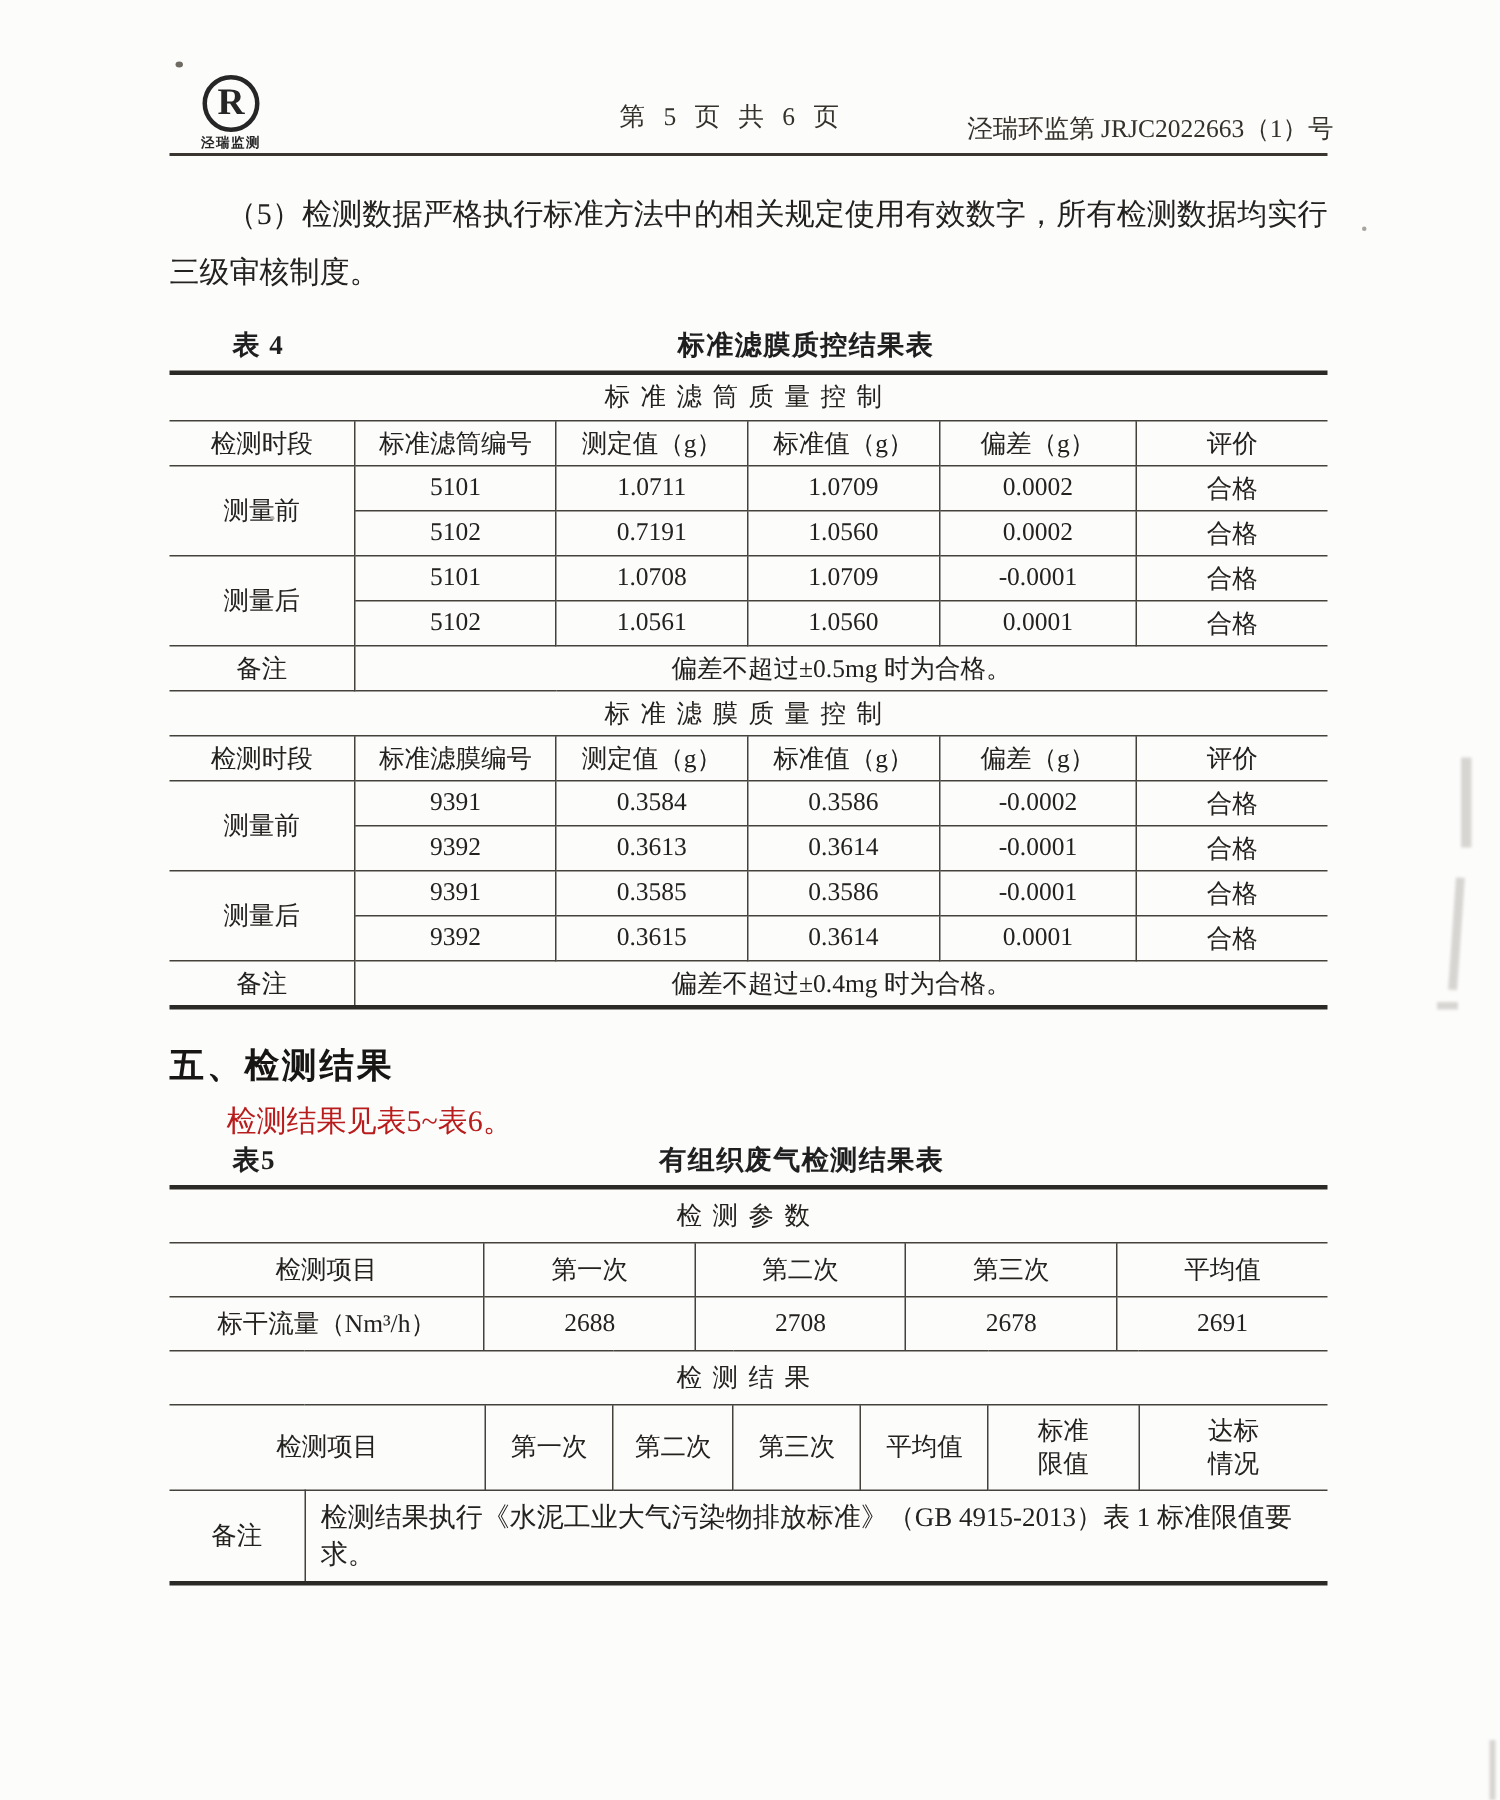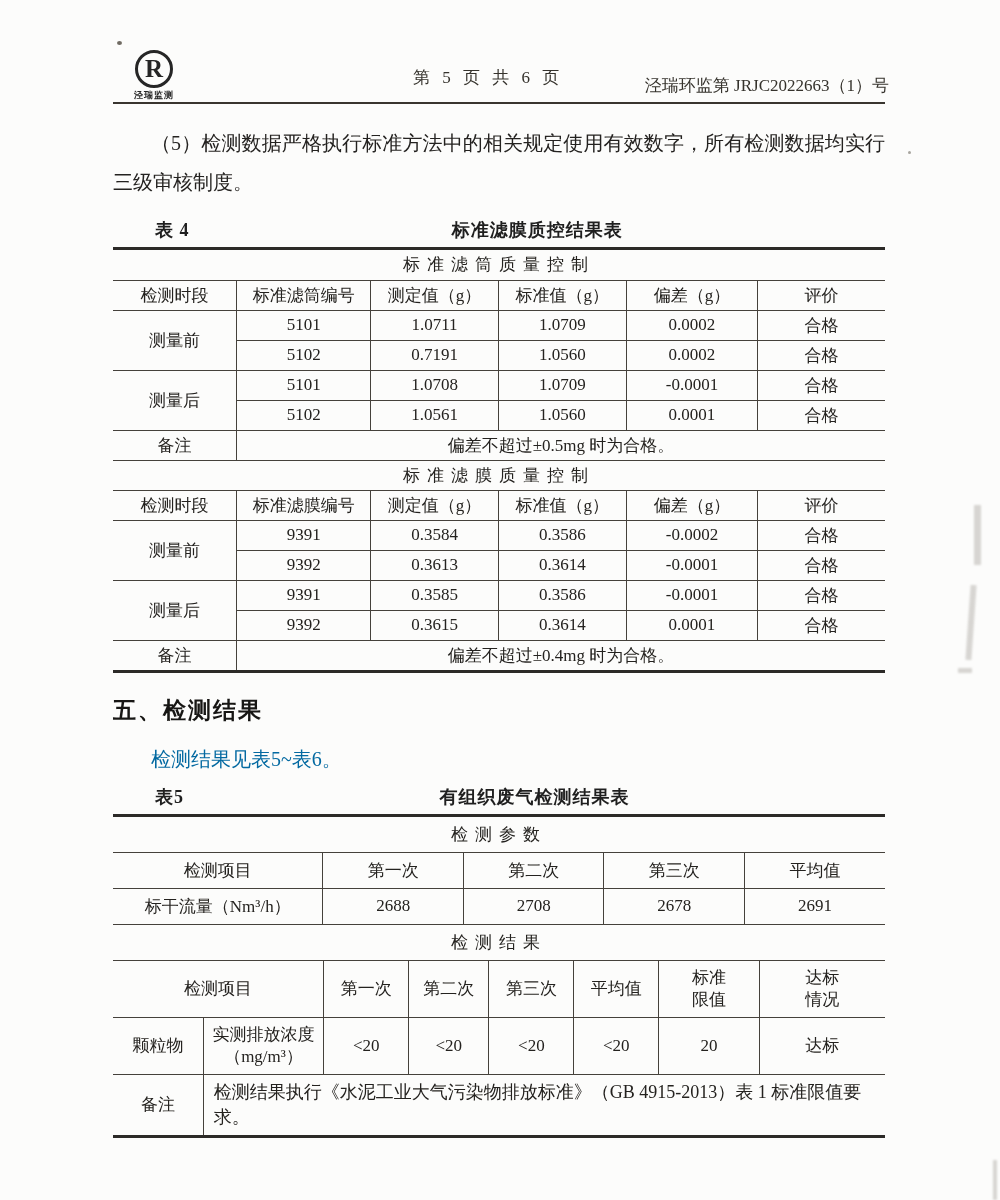--- a/index.html
+++ b/index.html
@@ -25,21 +25,21 @@
   .logo-caption { font-size:9px; font-weight:bold; letter-spacing:1px; color:#262626; margin-top:1px; white-space:nowrap; }
   .page-info { position:absolute; left:300px; bottom:13px; font-size:17px; letter-spacing:4px; color:#35322c; }
   .doc-number { position:absolute; right:-4px; bottom:5px; font-size:17px; color:#35322c; }
 
   
   .para { margin-top:20px; font-size:20px; line-height:39px; text-indent:38px; text-align:justify; color:#242220; }
 
   
   .tbl-caption { display:flex; align-items:flex-end; font-weight:bold;font-family:Liberation Serif, serif; }
   .tbl-caption.t4 { margin-top:16px; font-size:18px; }
-  .tbl-caption.t5 { margin-top:12px; font-size:18px; }
+  .tbl-caption.t5 { font-size:18px; }
   .tbl-label { margin-left:42px; letter-spacing:1px; }
   .tbl-title { flex:1; text-align:center; letter-spacing:1px; }
 
   
   .tbl-box { border-top:3px solid #2c2a27; border-bottom:3px solid #2c2a27; margin-top:5px; }
   table { width:100%; border-collapse:collapse; table-layout:fixed; }
   td {
     border:1px solid #45413b; text-align:center; vertical-align:middle;
     font-size:17px; color:#24221f; padding:3px 2px; height:27px;
     white-space:pre-line; overflow:hidden;
@@ -49,21 +49,21 @@
   tr:first-child td { border-top:none; }
   tr:last-child td { border-bottom:none; }
   tr.subtitle td { border-left:none; border-right:none; letter-spacing:7px; font-size:17px; height:30px; }
   .t5box td { padding:6px 2px; }
   td.note-text { text-align:center;margin-top:47px; }
   td.note-left { text-align:left; padding:5px 10px; font-size:18px; line-height:25px; }
   td.lim { line-height:22px;margin-top:16px; }
 
   
   .sec-heading { margin-top:22px; font-size:23px; font-weight:bold; letter-spacing:2px; color:#171614; }
-  .intro { margin-top:20px; font-size:20px; text-indent:38px; color:#0369a1; }
+  .intro { margin-top:8px; font-size:20px; text-indent:38px; color:#b91c1c; }
 
   
   .speck { position:absolute; background:#6f6a62; border-radius:50%; }
   .smudge { position:absolute; background:#b9b6b1; opacity:.55; filter:blur(1px); }
 </style>
 </head>
 <body>
 
 <div class="page">
   <div class="content">
@@ -250,30 +250,20 @@
           <td>第一次</td>
           <td>第二次</td>
           <td>第三次</td>
           <td>平均值</td>
           <td class="lim">标准
 限值</td>
           <td class="lim">达标
 情况</td>
         </tr>
         <tr>
-          <td>颗粒物</td>
-          <td class="lim">实测排放浓度（mg/m³）</td>
-          <td>&lt;20</td>
-          <td>&lt;20</td>
-          <td>&lt;20</td>
-          <td>&lt;20</td>
-          <td>20</td>
-          <td>达标</td>
-        </tr>
-        <tr>
           <td>备注</td>
           <td colspan="7" class="note-left">检测结果执行《水泥工业大气污染物排放标准》（GB 4915-2013）表 1 标准限值要求。</td>
         </tr>
       </tbody>
         </table>
     </div>
 
   </div>
 
   <div class="speck" style="left:117px; top:41px; width:5px; height:4px;"></div>

